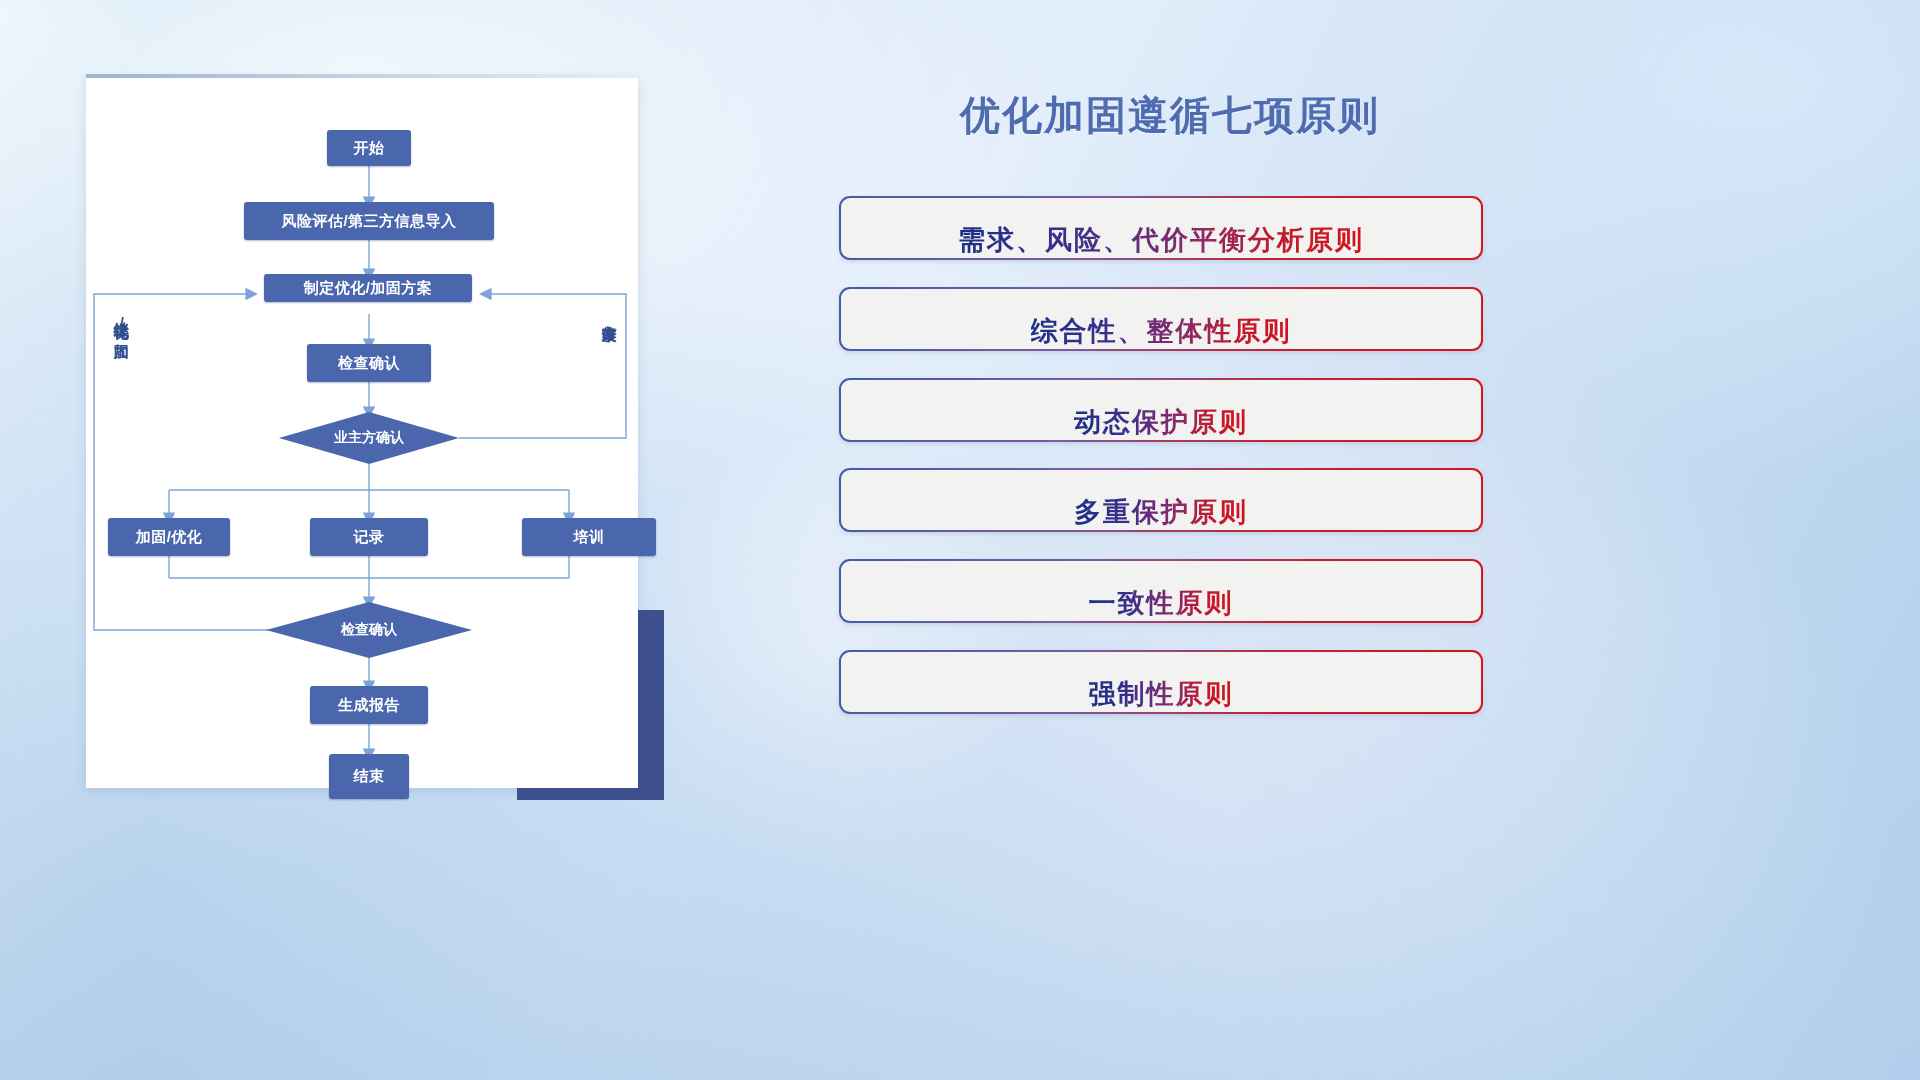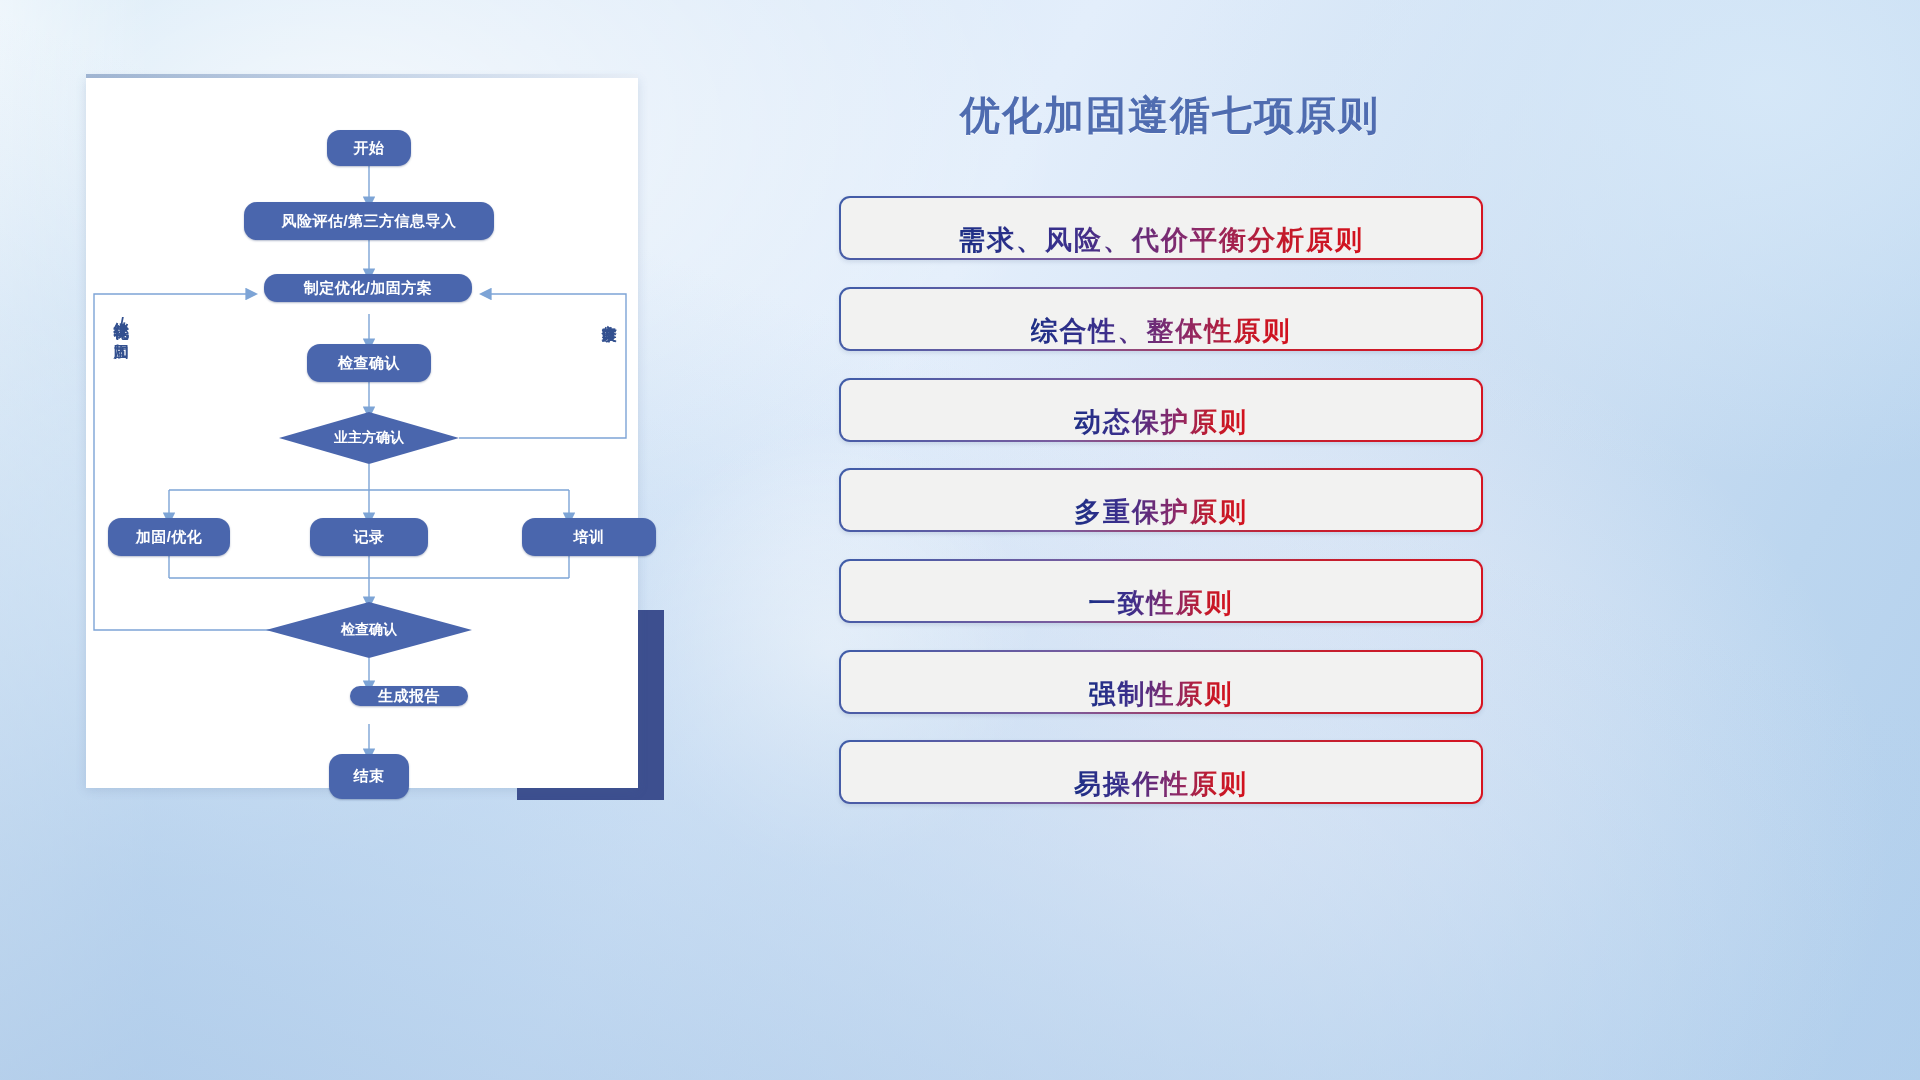--- a/index.html
+++ b/index.html
@@ -45,21 +45,21 @@
   #diagram-panel .topbar{
     position:absolute;left:0;top:-4px;width:100%;height:4px;
     background:linear-gradient(90deg,#8ea6c8,#c3d2e6 60%,#e8eef6);
     opacity:.8;
   }
   #flow{position:absolute;inset:0;}
   .node{
     position:absolute;
     background:#4a66ad;
     color:#ffffff;
-    border-radius:13px;
+    border-radius:3px;
     display:flex;align-items:center;justify-content:center;
     font-weight:bold;
     font-size:15px;
     letter-spacing:.5px;
     box-shadow:0 1px 2px rgba(40,60,110,.35);
     white-space:nowrap;
   }
   .diamond{
     position:absolute;
     background:#4a66ad;
@@ -195,21 +195,21 @@
   </div>
 
   <div class="node" style="left:404px;top:440px;width:134px;height:38px;margin-left:32px;">
     <span>培训</span>
   </div>
 
   <div class="diamond" style="left:180px;top:524px;width:206px;height:56px;">
     <span>检查确认</span>
   </div>
 
-  <div class="node" style="left:224px;top:608px;width:118px;height:20px;margin-left:40px;">
+  <div class="node" style="left:224px;top:608px;width:118px;height:38px;">
     <span>生成报告</span>
   </div>
 
   <div class="node" style="left:243px;top:676px;width:80px;height:45px;">
     <span>结束</span>
   </div>
 
   <div class="vlabel" style="left:28px;top:232px;height:130px;">继续优化/加固</div>
 
   <div class="vlabel" style="left:516px;top:234px;height:100px;">方案修改</div>
@@ -236,17 +236,14 @@
   </div>
 
   <div class="card" style="top:559px;">
     <span class="card-label">一致性原则</span>
   </div>
 
   <div class="card" style="top:650px;">
     <span class="card-label">强制性原则</span>
   </div>
 
-  <div class="card" style="top:740px;">
-    <span class="card-label">易操作性原则</span>
-  </div>
 
 </div>
 
 </body></html>

